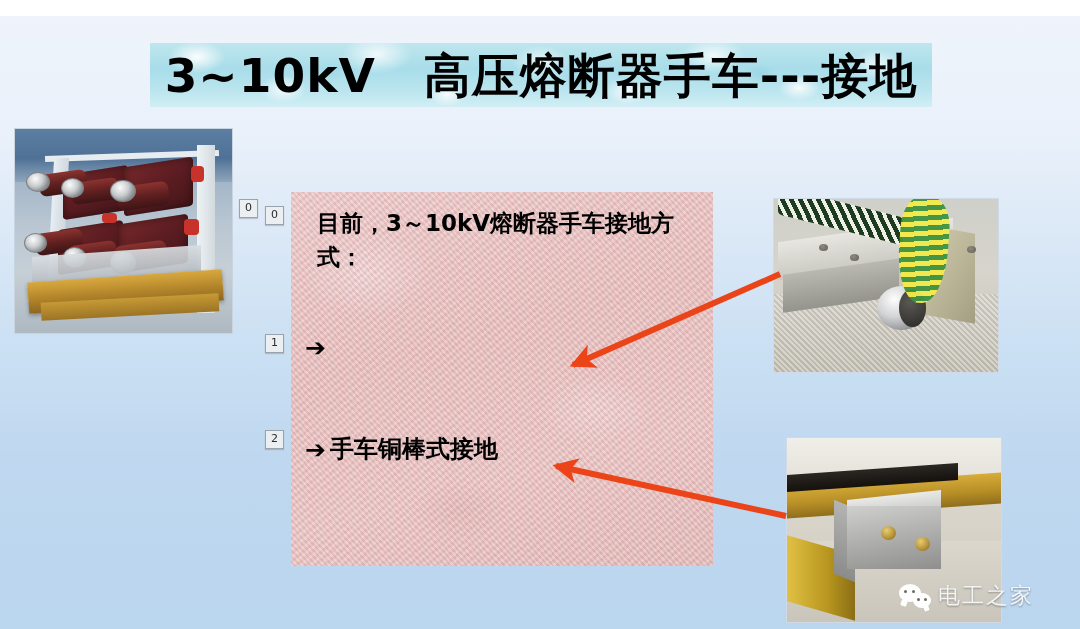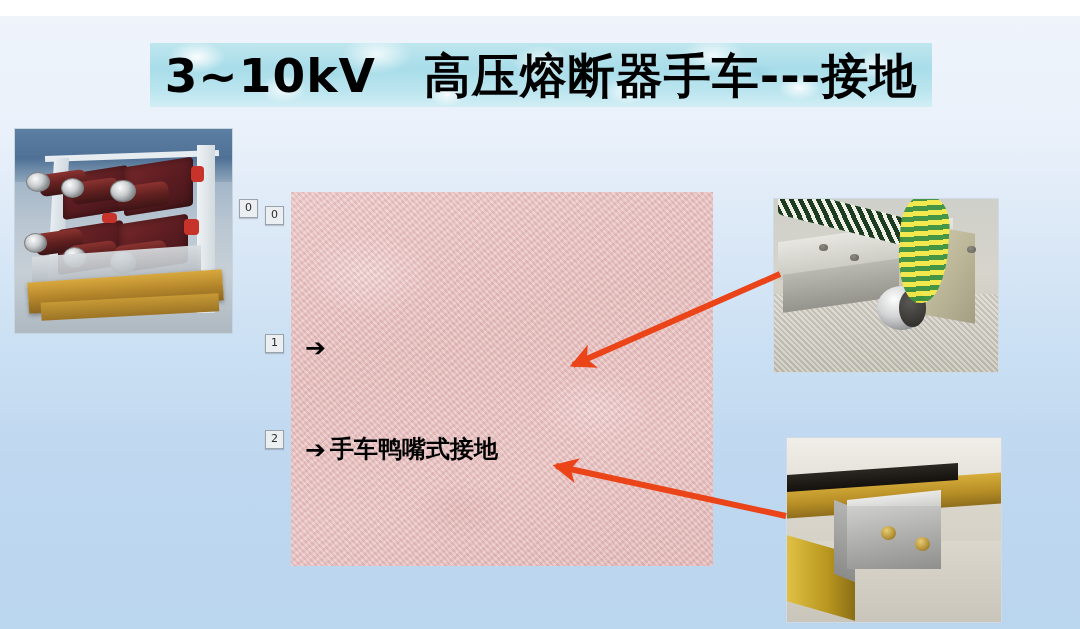--- a/index.html
+++ b/index.html
@@ -204,28 +204,29 @@
     <div class="red" style="left:81%;top:18%;width:6%;height:8%;"></div>
     <div class="red" style="left:40%;top:41%;width:7%;height:5%;"></div>
     <div class="red" style="left:78%;top:44%;width:7%;height:8%;"></div>
 
     <div class="plate"></div>
     <div class="base"></div>
     <div class="base2"></div>
   </div>
 
   <div id="content-panel">
+    <div class="lead">目前，3～10kV熔断器手车接地方式：</div>
 
     <div class="bullet" id="bullet-copper">
       <span class="ar">➔</span>
     </div>
 
     <div class="bullet" id="bullet-duckbill">
       <span class="ar">➔</span>
-      <span>手车鸭嘴式接地</span>
+      <span>手车铜棒式接地</span>
     </div>
   </div>
 
   <div class="anim-marker" id="anim-0a">0</div>
   <div class="anim-marker" id="anim-0b">0</div>
   <div class="anim-marker" id="anim-1">1</div>
   <div class="anim-marker" id="anim-2">2</div>
 
   <div class="photo-right" id="photo-copper-rod">
     <div class="floor"></div>
@@ -257,14 +258,25 @@
   <svg id="arrows">
     <defs>
       <marker id="ah" viewBox="0 0 10 10" refX="8.6" refY="5" markerWidth="4.2" markerHeight="4.2" orient="auto-start-reverse">
         <path d="M 0 0 L 10 5 L 0 10 L 2.6 5 z" fill="#ea4418"></path>
       </marker>
     </defs>
     <line x1="780" y1="258" x2="573" y2="349" stroke="#ea4418" stroke-width="6" marker-end="url(#ah)"></line>
     <line x1="786" y1="500" x2="556" y2="450" stroke="#ea4418" stroke-width="6" marker-end="url(#ah)"></line>
   </svg>
 
+  <div id="watermark">
+    <div class="wx">
+      <div class="b1"></div>
+      <div class="b2"></div>
+      <i style="left:5px;top:6px;"></i>
+      <i style="left:13px;top:6px;"></i>
+      <i style="left:18px;top:14px;"></i>
+      <i style="left:25px;top:14px;"></i>
+    </div>
+    <div class="txt">电工之家</div>
+  </div>
 
 </div>
 
 </body></html>

